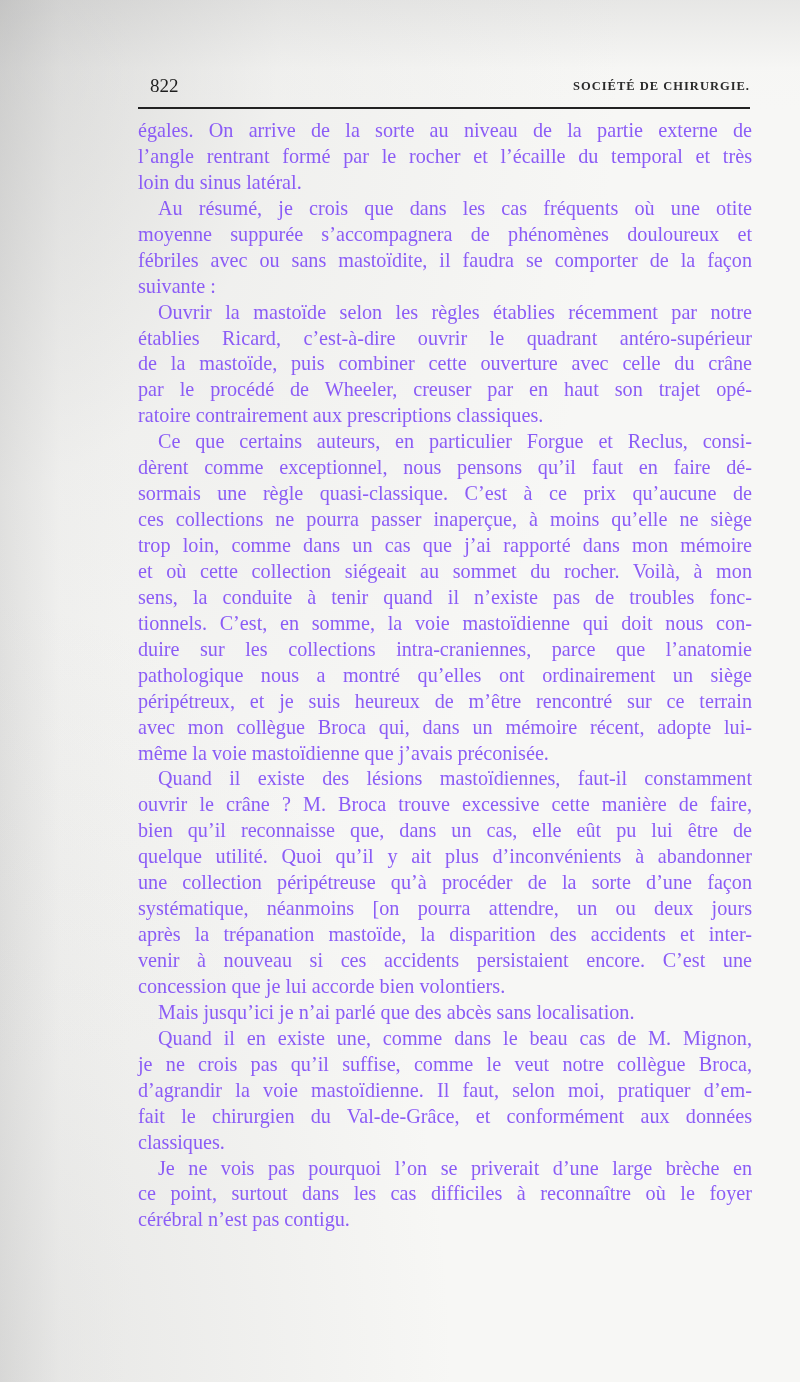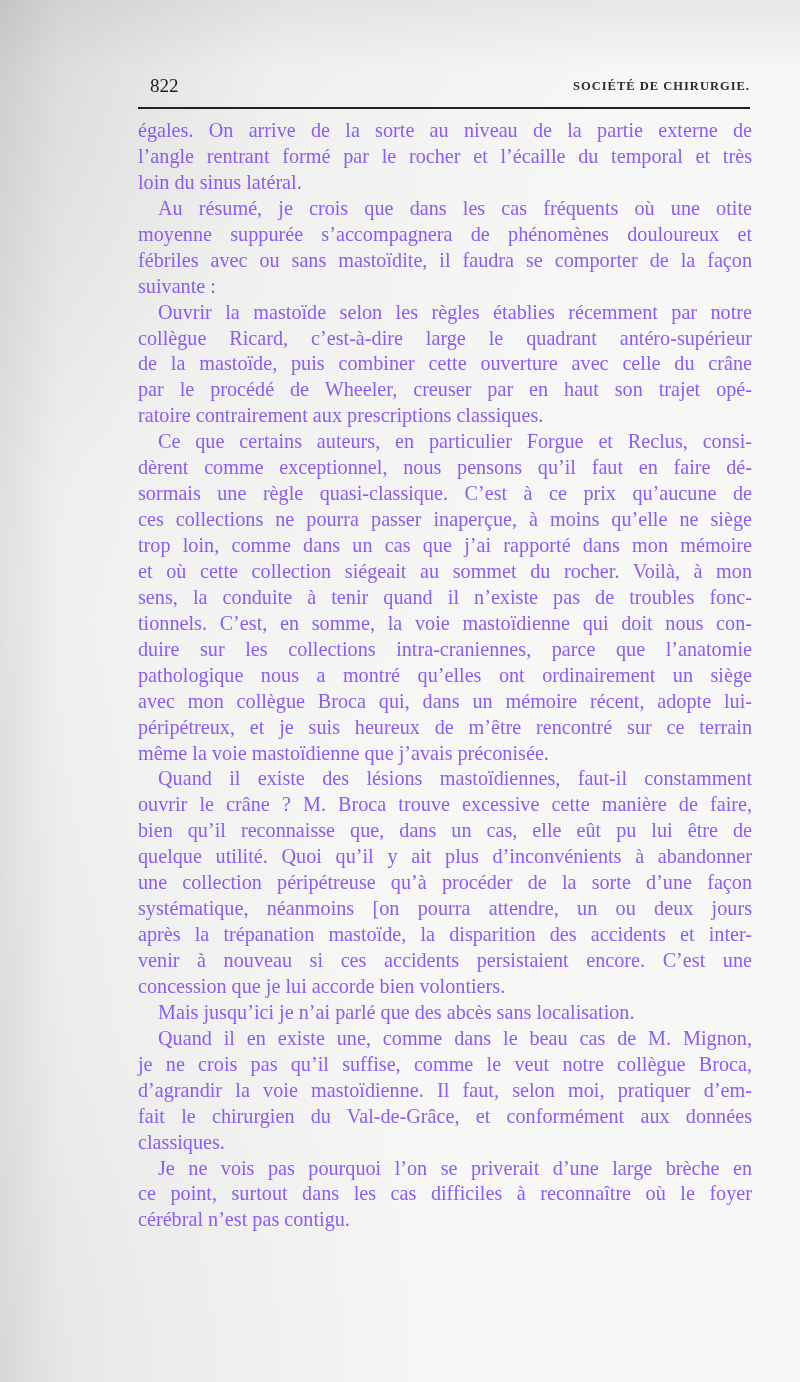--- a/index.html
+++ b/index.html
@@ -107,38 +107,38 @@
         <span class="line last">loin du sinus latéral.</span>
       </div>
       <div>
         <span class="line indent">Au résumé, je crois que dans les cas fréquents où une otite</span>
         <span class="line">moyenne suppurée s’accompagnera de phénomènes douloureux et</span>
         <span class="line">fébriles avec ou sans mastoïdite, il faudra se comporter de la façon</span>
         <span class="line last">suivante :</span>
       </div>
       <div>
         <span class="line indent">Ouvrir la mastoïde selon les règles établies récemment par notre</span>
-        <span class="line">collègue Ricard, c’est-à-dire large le quadrant antéro-supérieur</span>
+        <span class="line">établies Ricard, c’est-à-dire ouvrir le quadrant antéro-supérieur</span>
         <span class="line">de la mastoïde, puis combiner cette ouverture avec celle du crâne</span>
         <span class="line">par le procédé de Wheeler, creuser par en haut son trajet opé-</span>
         <span class="line last">ratoire contrairement aux prescriptions classiques.</span>
       </div>
       <div>
         <span class="line indent">Ce que certains auteurs, en particulier Forgue et Reclus, consi-</span>
         <span class="line">dèrent comme exceptionnel, nous pensons qu’il faut en faire dé-</span>
         <span class="line">sormais une règle quasi-classique. C’est à ce prix qu’aucune de</span>
         <span class="line">ces collections ne pourra passer inaperçue, à moins qu’elle ne siège</span>
         <span class="line">trop loin, comme dans un cas que j’ai rapporté dans mon mémoire</span>
         <span class="line">et où cette collection siégeait au sommet du rocher. Voilà, à mon</span>
         <span class="line">sens, la conduite à tenir quand il n’existe pas de troubles fonc-</span>
         <span class="line">tionnels. C’est, en somme, la voie mastoïdienne qui doit nous con-</span>
         <span class="line">duire sur les collections intra-craniennes, parce que l’anatomie</span>
         <span class="line">pathologique nous a montré qu’elles ont ordinairement un siège</span>
+        <span class="line">péripétreux, et je suis heureux de m’être rencontré sur ce terrain</span>
         <span class="line">avec mon collègue Broca qui, dans un mémoire récent, adopte lui-</span>
-        <span class="line">péripétreux, et je suis heureux de m’être rencontré sur ce terrain</span>
         <span class="line last">même la voie mastoïdienne que j’avais préconisée.</span>
       </div>
       <div>
         <span class="line indent">Quand il existe des lésions mastoïdiennes, faut-il constamment</span>
         <span class="line">ouvrir le crâne ? M. Broca trouve excessive cette manière de faire,</span>
         <span class="line">bien qu’il reconnaisse que, dans un cas, elle eût pu lui être de</span>
         <span class="line">quelque utilité. Quoi qu’il y ait plus d’inconvénients à abandonner</span>
         <span class="line">une collection péripétreuse qu’à procéder de la sorte d’une façon</span>
         <span class="line">systématique, néanmoins [on pourra attendre, un ou deux jours</span>
         <span class="line">après la trépanation mastoïde, la disparition des accidents et inter-</span>

